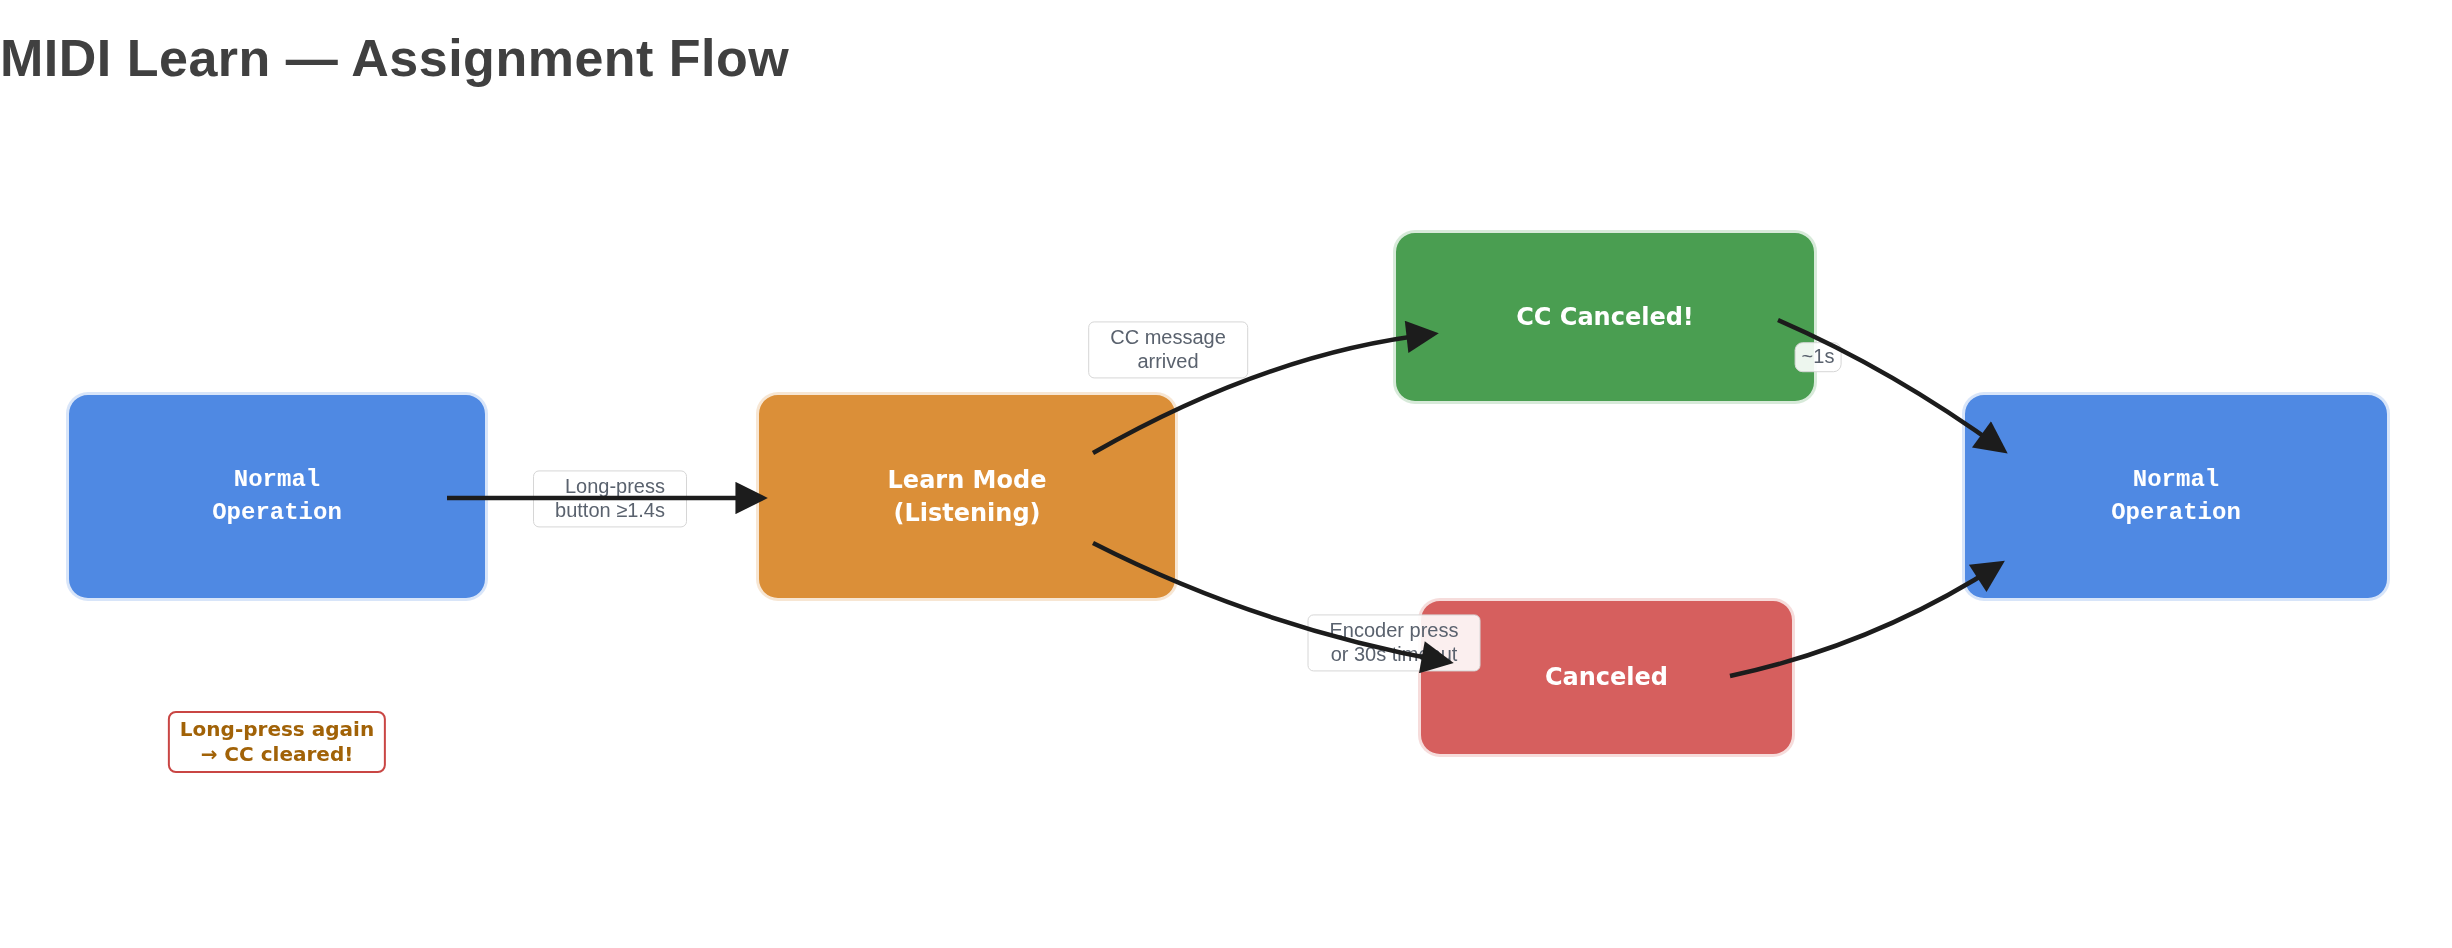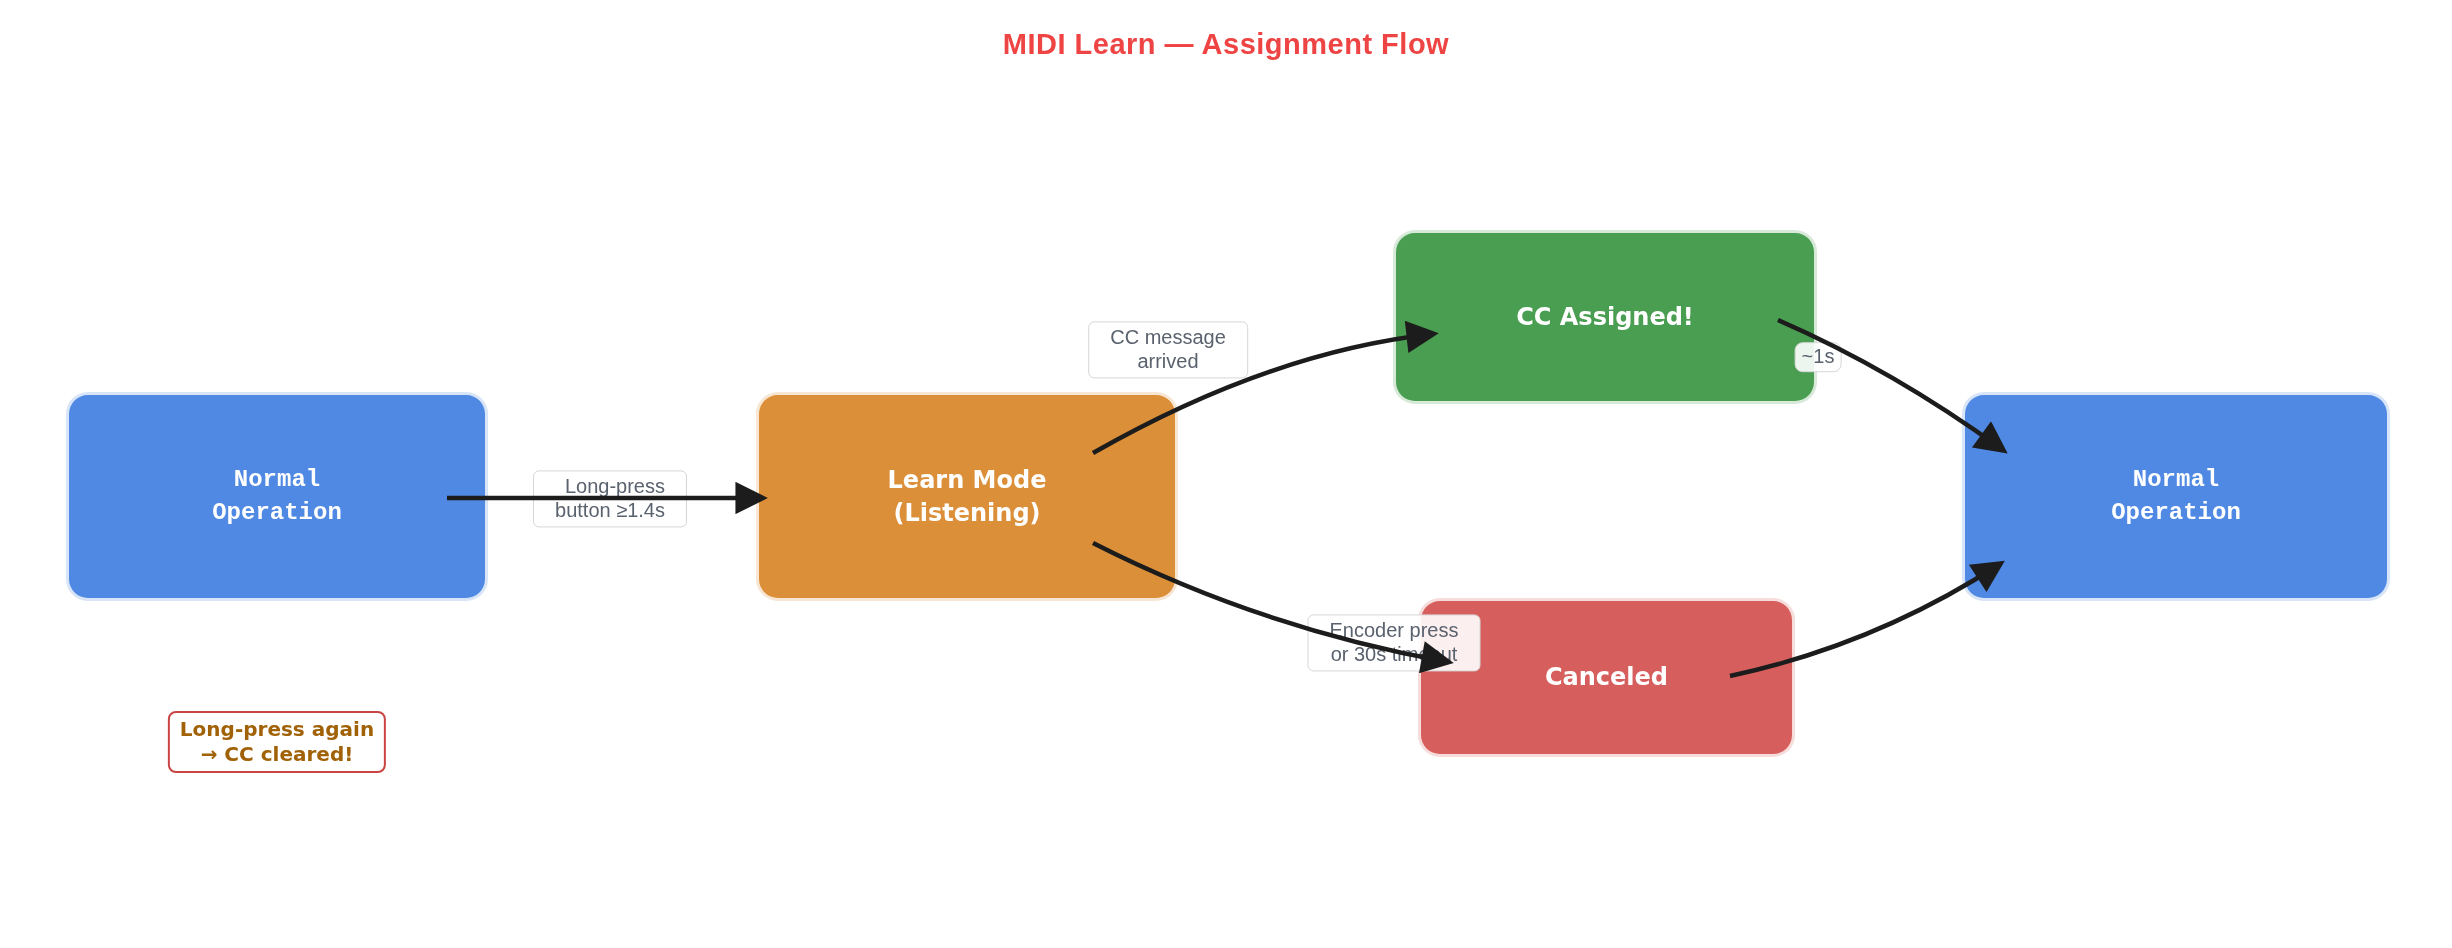--- a/index.html
+++ b/index.html
@@ -13,25 +13,25 @@
     height: 948px;
     background: #ffffff;
     overflow: hidden;
     font-family: "DejaVu Sans", sans-serif;
   }
   .title {
     position: absolute;
     left: 0;
     top: 28px;
     width: 100%;
-    text-align: center;
+    text-align: left;
     font-family: "Liberation Sans", sans-serif;
     font-weight: bold;
-    font-size: 29px;
-    color: #ef4444;
+    font-size: 52px;
+    color: #404040;
     letter-spacing: 0.5px;
   }
   .node {
     position: absolute;
     display: flex;
     align-items: center;
     justify-content: center;
     text-align: center;
     color: #ffffff;
     font-family: "DejaVu Sans", sans-serif;
@@ -109,21 +109,21 @@
 <div id="canvas">
 
   <div class="title">MIDI Learn — Assignment Flow</div>
 
   <div class="node node-blue" id="node-normal-left">Normal
 Operation</div>
 
   <div class="node node-orange" id="node-learn-mode">Learn Mode
 (Listening)</div>
 
-  <div class="node node-green" id="node-cc-assigned">CC Assigned!</div>
+  <div class="node node-green" id="node-cc-assigned">CC Canceled!</div>
 
   <div class="node node-red" id="node-canceled">Canceled</div>
 
   <div class="node node-blue" id="node-normal-right">Normal
 Operation</div>
 
   <div class="edge-label" id="label-press">Long-press
 button ≥1.4s</div>
 
   <div class="edge-label" id="label-cc">CC message

